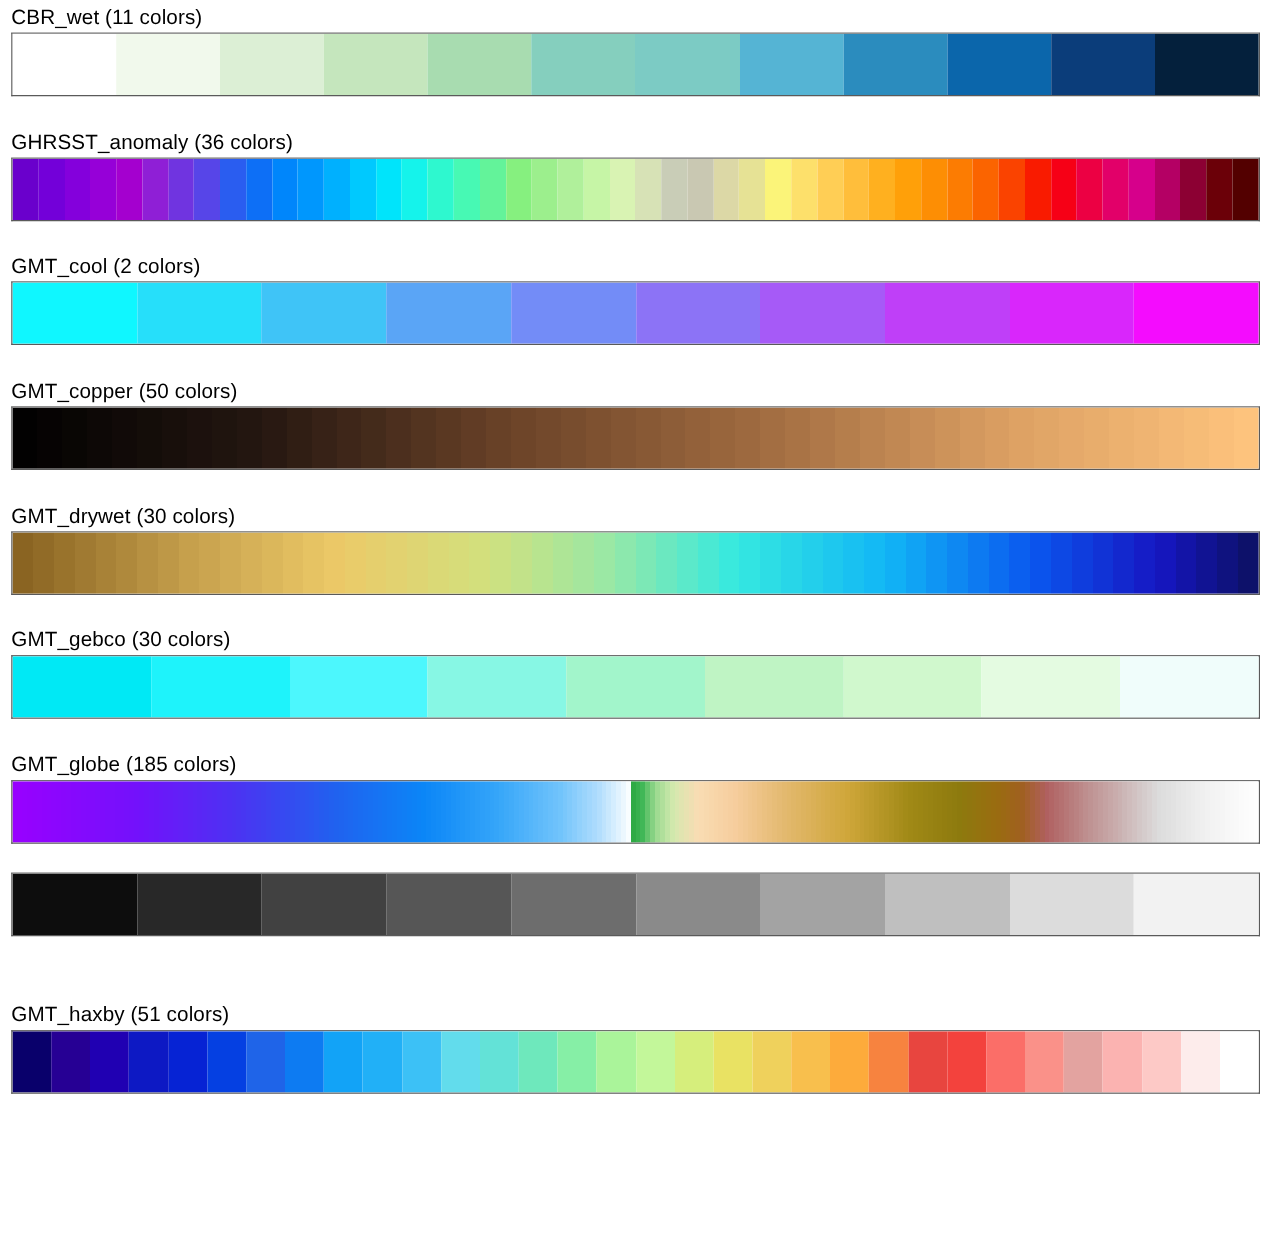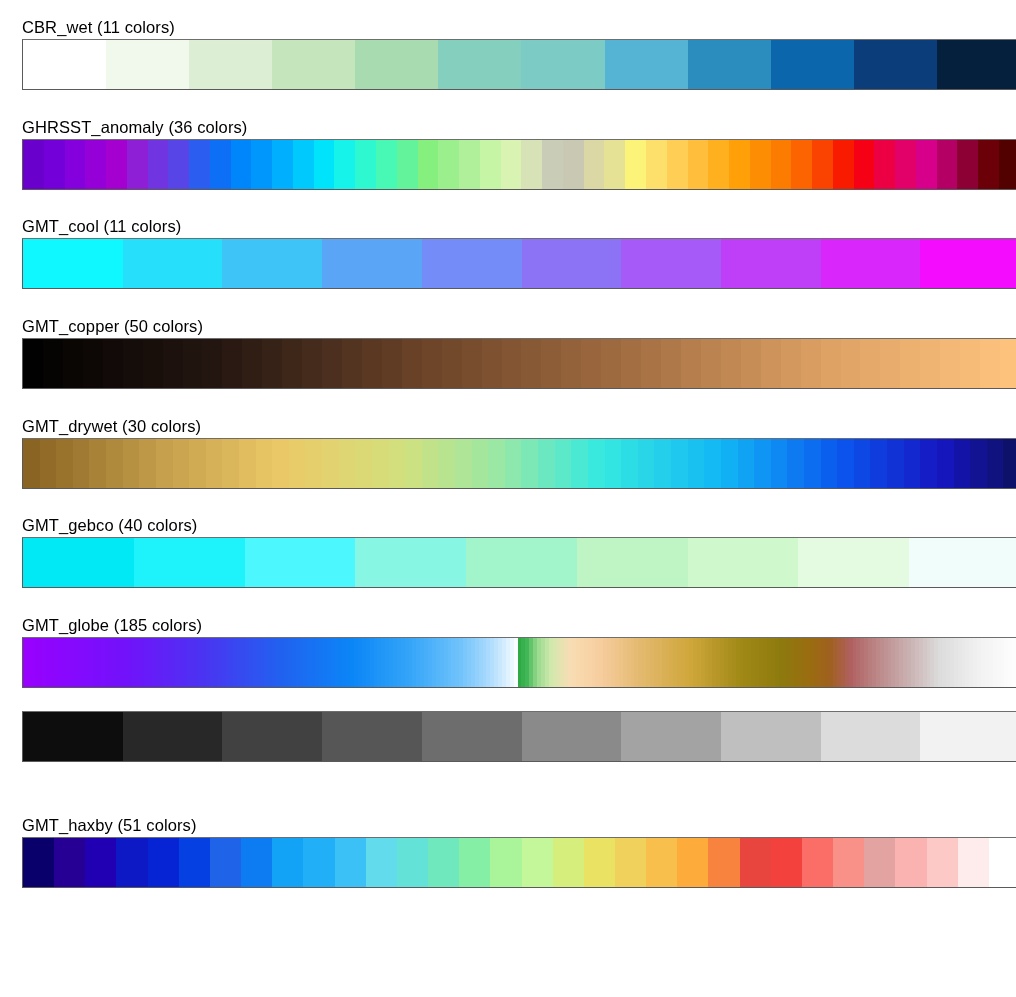--- a/index.html
+++ b/index.html
@@ -12,21 +12,21 @@
     width: 1016px;
     height: 997px;
     font-family: "Liberation Sans", sans-serif;
     -webkit-font-smoothing: antialiased;
   }
   #sheet {
     width: 1016px;
     height: 997px;
     position: relative;
     box-sizing: border-box;
-    padding: 13px;
+    padding: 0;
   }
   .cmap-row {
     width: 1016px;
     height: 99.7px;
     box-sizing: border-box;
     position: relative;
   }
   .cmap-label {
     font-size: 16.5px;
     line-height: 20px;
@@ -133,21 +133,21 @@
           <div class="cmap-swatch" title="GHRSST_anomaly #43" style="background: rgb(226, 0, 105);"></div>
           <div class="cmap-swatch" title="GHRSST_anomaly #44" style="background: rgb(214, 0, 139);"></div>
           <div class="cmap-swatch" title="GHRSST_anomaly #45" style="background: rgb(180, 0, 100);"></div>
           <div class="cmap-swatch" title="GHRSST_anomaly #46" style="background: rgb(140, 0, 51);"></div>
           <div class="cmap-swatch" title="GHRSST_anomaly #47" style="background: rgb(107, 0, 8);"></div>
           <div class="cmap-swatch" title="GHRSST_anomaly #48" style="background: rgb(83, 0, 0);"></div>
         </div>
       </div>
     </div>
     <div class="cmap-row">
-      <div class="cmap-label">GMT_cool (11 colors)</div>
+      <div class="cmap-label">GMT_cool (2 colors)</div>
       <div class="cmap-bar-wrap">
         <div class="cmap-bar">
           <div class="cmap-swatch" title="GMT_cool #1" style="background: rgb(15, 247, 255);"></div>
           <div class="cmap-swatch" title="GMT_cool #2" style="background: rgb(38, 223, 250);"></div>
           <div class="cmap-swatch" title="GMT_cool #3" style="background: rgb(63, 196, 247);"></div>
           <div class="cmap-swatch" title="GMT_cool #4" style="background: rgb(90, 165, 246);"></div>
           <div class="cmap-swatch" title="GMT_cool #5" style="background: rgb(115, 140, 247);"></div>
           <div class="cmap-swatch" title="GMT_cool #6" style="background: rgb(140, 115, 246);"></div>
           <div class="cmap-swatch" title="GMT_cool #7" style="background: rgb(166, 90, 247);"></div>
           <div class="cmap-swatch" title="GMT_cool #8" style="background: rgb(191, 63, 248);"></div>
@@ -162,21 +162,21 @@
         <div class="cmap-bar grad" style="background: linear-gradient(to right, rgb(2, 1, 1) 0%, rgb(2, 1, 1) 2%, rgb(6, 3, 3) 2%, rgb(6, 3, 3) 4%, rgb(9, 6, 4) 4%, rgb(9, 6, 4) 6%, rgb(13, 8, 6) 6%, rgb(13, 8, 6) 8%, rgb(17, 10, 8) 8%, rgb(17, 10, 8) 10%, rgb(20, 13, 9) 10%, rgb(20, 13, 9) 12%, rgb(24, 15, 11) 12%, rgb(24, 15, 11) 14%, rgb(28, 17, 13) 14%, rgb(28, 17, 13) 16%, rgb(31, 20, 14) 16%, rgb(31, 20, 14) 18%, rgb(35, 22, 16) 18%, rgb(35, 22, 16) 20%, rgb(41, 25, 18) 20%, rgb(41, 25, 18) 22%, rgb(48, 30, 20) 22%, rgb(48, 30, 20) 24%, rgb(55, 34, 23) 24%, rgb(55, 34, 23) 26%, rgb(62, 38, 25) 26%, rgb(62, 38, 25) 28%, rgb(68, 43, 27) 28%, rgb(68, 43, 27) 30%, rgb(76, 47, 30) 30%, rgb(76, 47, 30) 32%, rgb(83, 52, 32) 32%, rgb(83, 52, 32) 34%, rgb(90, 56, 34) 34%, rgb(90, 56, 34) 36%, rgb(97, 60, 37) 36%, rgb(97, 60, 37) 38%, rgb(104, 65, 39) 38%, rgb(104, 65, 39) 40%, rgb(110, 69, 41) 40%, rgb(110, 69, 41) 42%, rgb(115, 73, 44) 42%, rgb(115, 73, 44) 44%, rgb(120, 77, 46) 44%, rgb(120, 77, 46) 46%, rgb(126, 81, 48) 46%, rgb(126, 81, 48) 48%, rgb(131, 85, 51) 48%, rgb(131, 85, 51) 50%, rgb(136, 89, 53) 50%, rgb(136, 89, 53) 52%, rgb(141, 93, 56) 52%, rgb(141, 93, 56) 54%, rgb(147, 97, 58) 54%, rgb(147, 97, 58) 56%, rgb(152, 101, 60) 56%, rgb(152, 101, 60) 58%, rgb(157, 105, 63) 58%, rgb(157, 105, 63) 60%, rgb(163, 110, 66) 60%, rgb(163, 110, 66) 62%, rgb(169, 115, 69) 62%, rgb(169, 115, 69) 64%, rgb(175, 120, 73) 64%, rgb(175, 120, 73) 66%, rgb(181, 126, 76) 66%, rgb(181, 126, 76) 68%, rgb(187, 131, 80) 68%, rgb(187, 131, 80) 70%, rgb(193, 136, 83) 70%, rgb(193, 136, 83) 72%, rgb(199, 141, 87) 72%, rgb(199, 141, 87) 74%, rgb(205, 147, 90) 74%, rgb(205, 147, 90) 76%, rgb(211, 152, 94) 76%, rgb(211, 152, 94) 78%, rgb(217, 157, 97) 78%, rgb(217, 157, 97) 80%, rgb(222, 162, 100) 80%, rgb(222, 162, 100) 82%, rgb(225, 166, 103) 82%, rgb(225, 166, 103) 84%, rgb(229, 169, 106) 84%, rgb(229, 169, 106) 86%, rgb(232, 173, 108) 86%, rgb(232, 173, 108) 88%, rgb(236, 177, 111) 88%, rgb(236, 177, 111) 90%, rgb(239, 180, 114) 90%, rgb(239, 180, 114) 92%, rgb(243, 184, 117) 92%, rgb(243, 184, 117) 94%, rgb(246, 188, 119) 94%, rgb(246, 188, 119) 96%, rgb(250, 191, 122) 96%, rgb(250, 191, 122) 98%, rgb(253, 195, 125) 98%, rgb(253, 195, 125) 100%);"></div>
       </div>
     </div>
     <div class="cmap-row">
       <div class="cmap-label">GMT_drywet (30 colors)</div>
       <div class="cmap-bar-wrap">
         <div class="cmap-bar grad" style="background: linear-gradient(to right, rgb(138, 100, 34) 0%, rgb(138, 100, 34) 1.6667%, rgb(145, 107, 39) 1.6667%, rgb(145, 107, 39) 3.3333%, rgb(153, 115, 44) 3.3333%, rgb(153, 115, 44) 5%, rgb(160, 122, 50) 5%, rgb(160, 122, 50) 6.6667%, rgb(168, 130, 55) 6.6667%, rgb(168, 130, 55) 8.3333%, rgb(175, 137, 60) 8.3333%, rgb(175, 137, 60) 10%, rgb(183, 145, 66) 10%, rgb(183, 145, 66) 11.6667%, rgb(190, 152, 71) 11.6667%, rgb(190, 152, 71) 13.3333%, rgb(198, 160, 76) 13.3333%, rgb(198, 160, 76) 15%, rgb(203, 165, 80) 15%, rgb(203, 165, 80) 16.6667%, rgb(208, 171, 84) 16.6667%, rgb(208, 171, 84) 18.3333%, rgb(214, 177, 88) 18.3333%, rgb(214, 177, 88) 20%, rgb(219, 183, 91) 20%, rgb(219, 183, 91) 21.6667%, rgb(225, 189, 95) 21.6667%, rgb(225, 189, 95) 23.3333%, rgb(230, 195, 99) 23.3333%, rgb(230, 195, 99) 25%, rgb(235, 200, 103) 25%, rgb(235, 200, 103) 26.6667%, rgb(233, 204, 106) 26.6667%, rgb(233, 204, 106) 28.3333%, rgb(229, 207, 109) 28.3333%, rgb(229, 207, 109) 30%, rgb(226, 210, 112) 30%, rgb(226, 210, 112) 31.6667%, rgb(222, 213, 115) 31.6667%, rgb(222, 213, 115) 33.3333%, rgb(218, 217, 118) 33.3333%, rgb(218, 217, 118) 35%, rgb(215, 220, 121) 35%, rgb(215, 220, 121) 36.6667%, rgb(211, 223, 124) 36.6667%, rgb(211, 223, 124) 38.3333%, rgb(203, 225, 130) 38.3333%, rgb(203, 225, 130) 40%, rgb(194, 226, 137) 40%, rgb(194, 226, 137) 41.6667%, rgb(184, 228, 143) 41.6667%, rgb(184, 228, 143) 43.3333%, rgb(174, 229, 150) 43.3333%, rgb(174, 229, 150) 45%, rgb(165, 230, 157) 45%, rgb(165, 230, 157) 46.6667%, rgb(155, 232, 164) 46.6667%, rgb(155, 232, 164) 48.3333%, rgb(140, 232, 173) 48.3333%, rgb(140, 232, 173) 50%, rgb(124, 232, 182) 50%, rgb(124, 232, 182) 51.6667%, rgb(107, 232, 192) 51.6667%, rgb(107, 232, 192) 53.3333%, rgb(91, 233, 202) 53.3333%, rgb(91, 233, 202) 55%, rgb(74, 233, 211) 55%, rgb(74, 233, 211) 56.6667%, rgb(58, 233, 221) 56.6667%, rgb(58, 233, 221) 58.3333%, rgb(50, 228, 226) 58.3333%, rgb(50, 228, 226) 60%, rgb(45, 221, 229) 60%, rgb(45, 221, 229) 61.6667%, rgb(40, 214, 232) 61.6667%, rgb(40, 214, 232) 63.3333%, rgb(35, 207, 235) 63.3333%, rgb(35, 207, 235) 65%, rgb(30, 200, 238) 65%, rgb(30, 200, 238) 66.6667%, rgb(25, 193, 241) 66.6667%, rgb(25, 193, 241) 68.3333%, rgb(20, 186, 244) 68.3333%, rgb(20, 186, 244) 70%, rgb(17, 176, 245) 70%, rgb(17, 176, 245) 71.6667%, rgb(16, 163, 244) 71.6667%, rgb(16, 163, 244) 73.3333%, rgb(15, 149, 243) 73.3333%, rgb(15, 149, 243) 75%, rgb(14, 136, 242) 75%, rgb(14, 136, 242) 76.6667%, rgb(13, 122, 241) 76.6667%, rgb(13, 122, 241) 78.3333%, rgb(12, 109, 240) 78.3333%, rgb(12, 109, 240) 80%, rgb(11, 95, 239) 80%, rgb(11, 95, 239) 81.6667%, rgb(11, 83, 236) 81.6667%, rgb(11, 83, 236) 83.3333%, rgb(13, 72, 228) 83.3333%, rgb(13, 72, 228) 85%, rgb(15, 61, 221) 85%, rgb(15, 61, 221) 86.6667%, rgb(17, 51, 214) 86.6667%, rgb(17, 51, 214) 88.3333%, rgb(19, 40, 206) 88.3333%, rgb(19, 40, 206) 90%, rgb(21, 29, 199) 90%, rgb(21, 29, 199) 91.6667%, rgb(21, 22, 188) 91.6667%, rgb(21, 22, 188) 93.3333%, rgb(19, 20, 167) 93.3333%, rgb(19, 20, 167) 95%, rgb(17, 19, 147) 95%, rgb(17, 19, 147) 96.6667%, rgb(15, 18, 127) 96.6667%, rgb(15, 18, 127) 98.3333%, rgb(13, 17, 106) 98.3333%, rgb(13, 17, 106) 100%);"></div>
       </div>
     </div>
     <div class="cmap-row">
-      <div class="cmap-label">GMT_gebco (40 colors)</div>
+      <div class="cmap-label">GMT_gebco (30 colors)</div>
       <div class="cmap-bar-wrap">
         <div class="cmap-bar">
           <div class="cmap-swatch" title="GMT_gebco #1" style="background: rgb(0, 233, 245);"></div>
           <div class="cmap-swatch" title="GMT_gebco #2" style="background: rgb(30, 243, 251);"></div>
           <div class="cmap-swatch" title="GMT_gebco #3" style="background: rgb(76, 247, 253);"></div>
           <div class="cmap-swatch" title="GMT_gebco #4" style="background: rgb(135, 247, 228);"></div>
           <div class="cmap-swatch" title="GMT_gebco #5" style="background: rgb(162, 245, 203);"></div>
           <div class="cmap-swatch" title="GMT_gebco #6" style="background: rgb(191, 244, 196);"></div>
           <div class="cmap-swatch" title="GMT_gebco #7" style="background: rgb(208, 248, 205);"></div>
           <div class="cmap-swatch" title="GMT_gebco #8" style="background: rgb(228, 251, 225);"></div>

